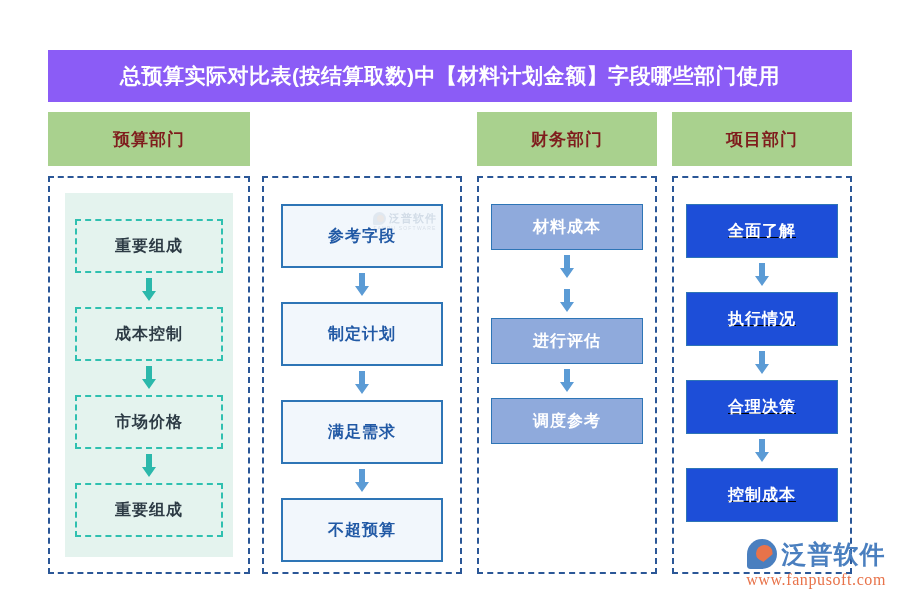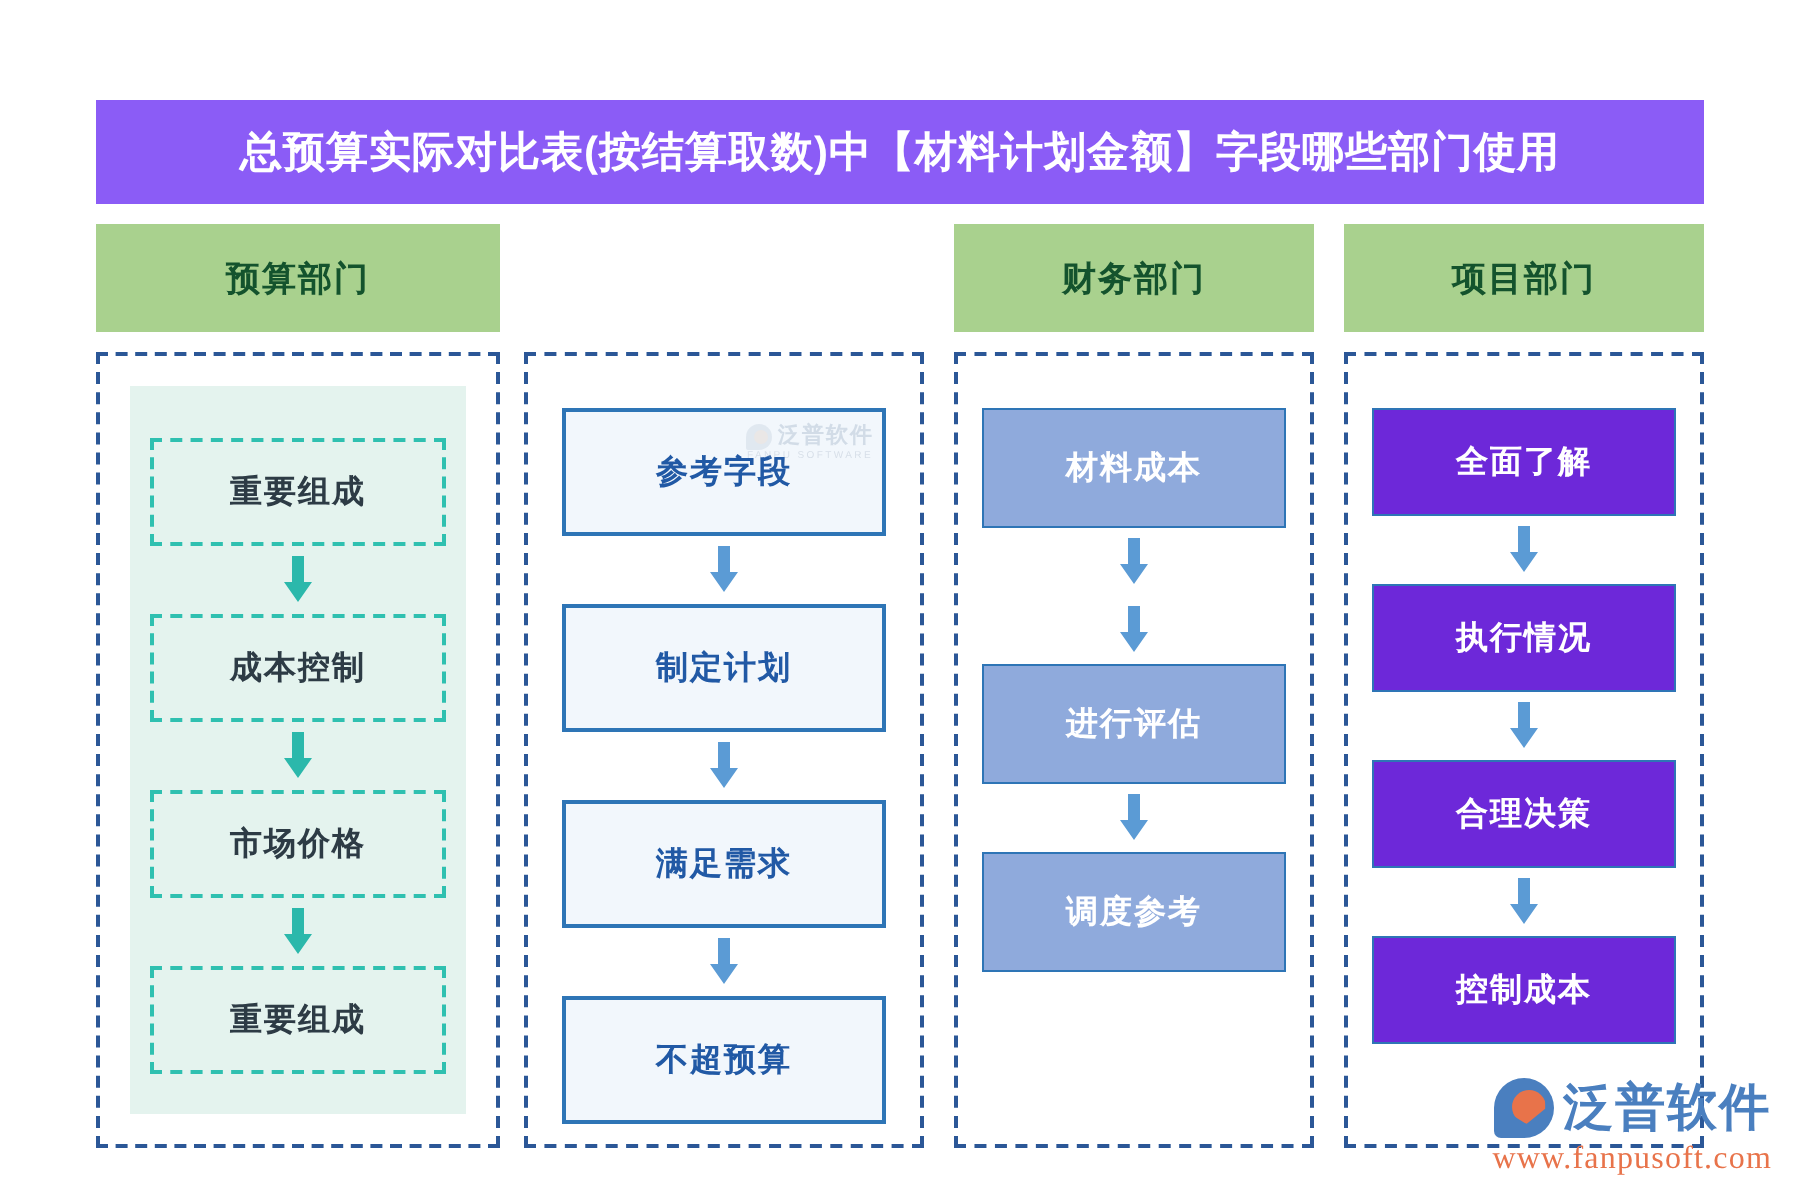--- a/index.html
+++ b/index.html
@@ -50,21 +50,21 @@
   }
   .col-head {
     height: 54px;
     background: #a9d18e;
     display: flex;
     align-items: center;
     justify-content: center;
     box-sizing: border-box;
   }
   .col-head-text {
-    color: #14532d;
+    color: #7f1d1d;
     font-size: 17px;
     font-weight: bold;
     letter-spacing: 1px;
   }
 
   .col-body {
     position: absolute;
     top: 64px;
     left: 0;
     width: 100%;
@@ -122,33 +122,34 @@
     height: 64px;
     border: 2px solid #2e75b6;
     background: #f2f7fc;
   }
   .style-outline-blue .step-text { color: #2159a5; }
   .style-outline-blue .arrow-ico { color: #5b9bd5; }
 
   
   .style-fill-periwinkle .flow-step {
     width: 152px;
-    height: 60px;
+    height: 46px;
     border: 1px solid #2e75b6;
     background: #8faadc;
   }
   .style-fill-periwinkle .step-text { color: #ffffff; }
   .style-fill-periwinkle .arrow-ico { color: #5b9bd5; }
 
   
   .style-fill-turquoise .flow-step {
     width: 152px;
     height: 54px;
     border: 1px solid #2e75b6;
-    background: #6d28d9;
+    background: #1d4ed8;
+    text-decoration: underline;
   }
   .style-fill-turquoise .step-text { color: #ffffff; }
   .style-fill-turquoise .arrow-ico { color: #5b9bd5; }
 
   .arrow-ico {
     display: block;
     line-height: 0;
     margin: 5px 0;
   }
   .arrow-ico svg { display: block; }

